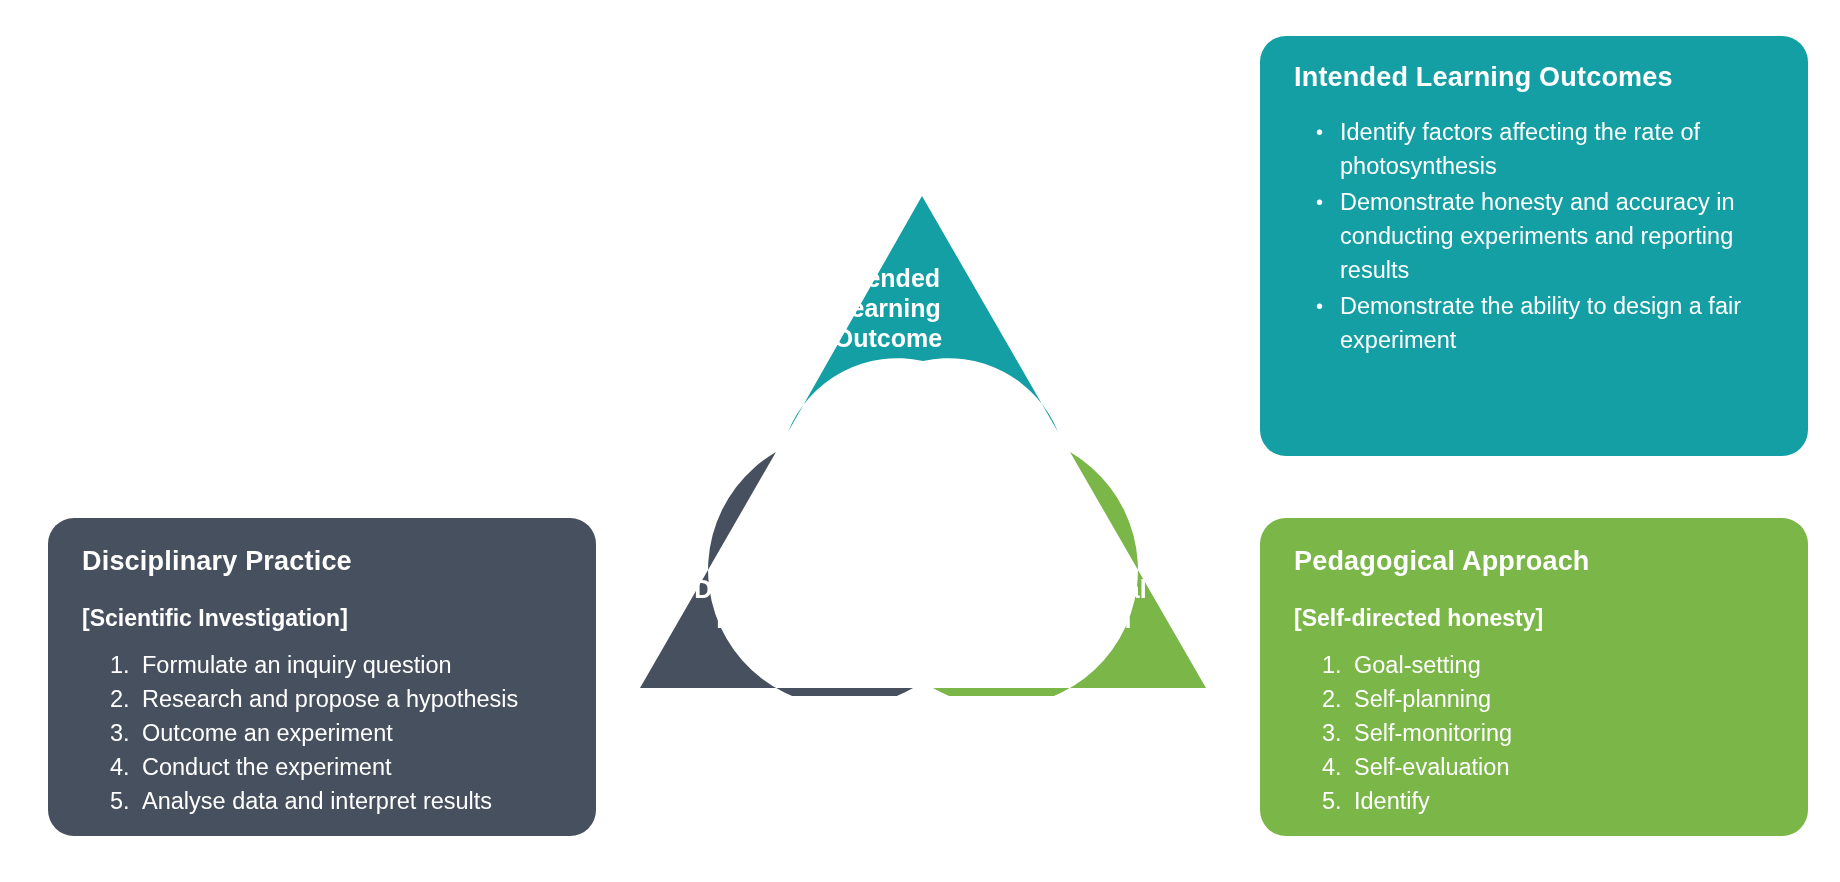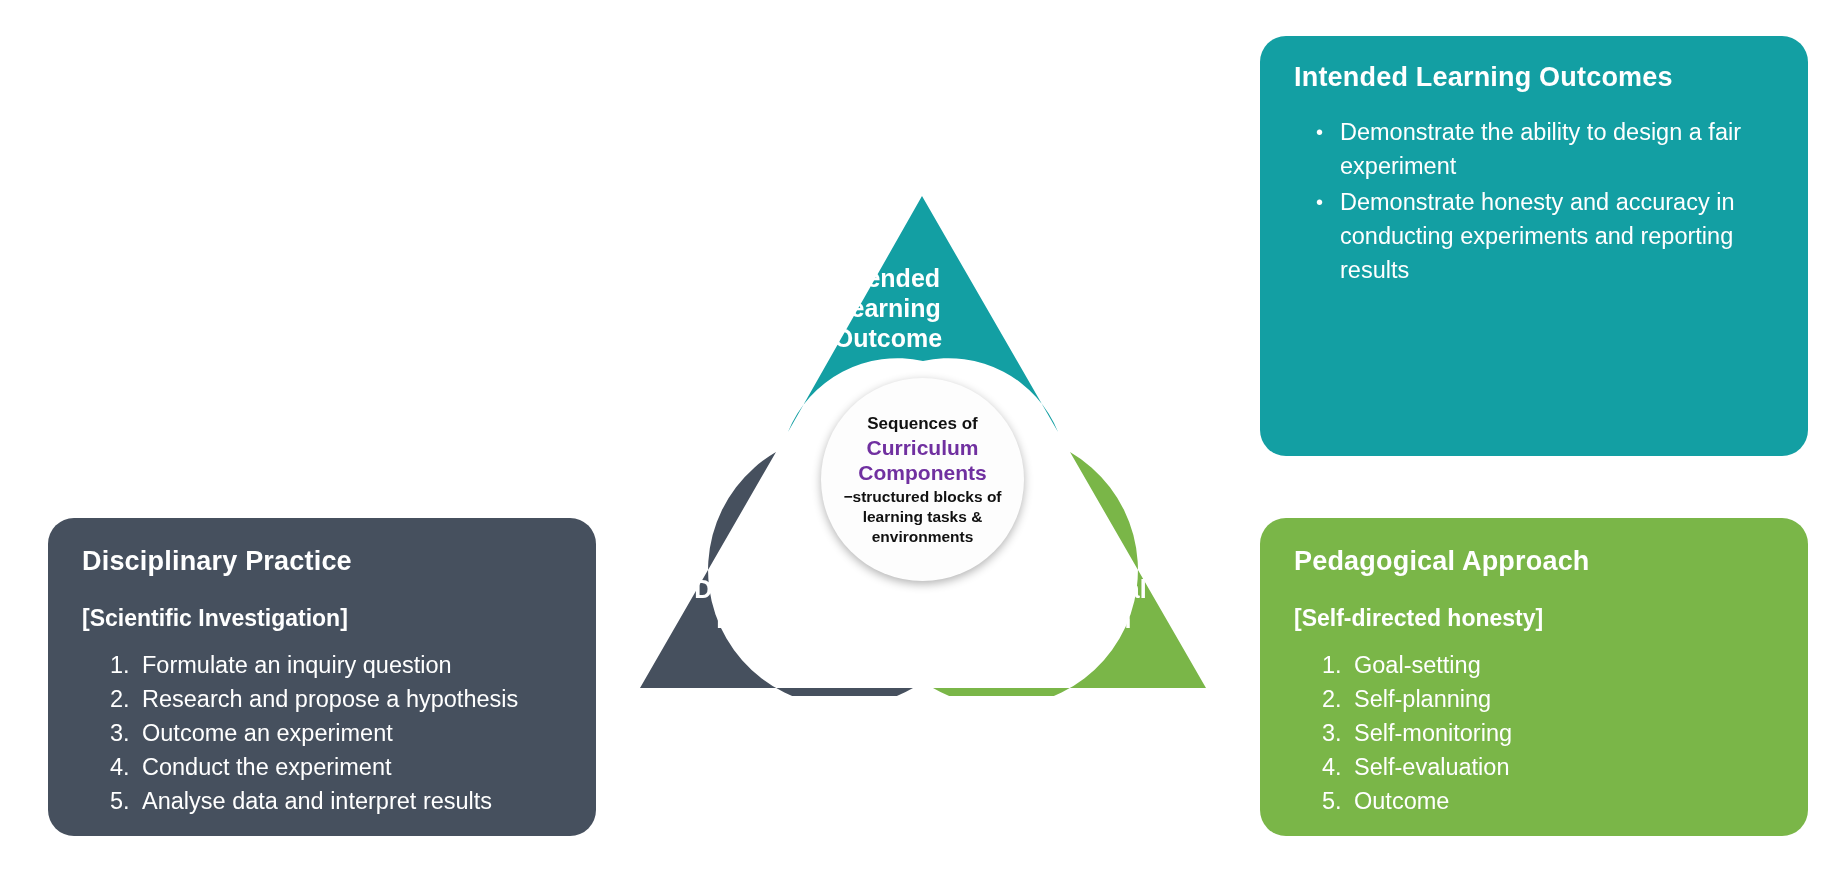--- a/index.html
+++ b/index.html
@@ -183,34 +183,35 @@
     line-height: 20px;
     margin-top: 2px;
   }
 </style>
 </head>
 <body>
 
 <div class="card" id="ilo-card">
   <h2 class="card-title">Intended Learning Outcomes</h2>
   <ul class="bullets">
+    <li>Identify factors affecting the rate of photosynthesis</li>
+    <li>Demonstrate honesty and accuracy in conducting experiments and reporting results</li>
     <li>Demonstrate the ability to design a fair experiment</li>
-    <li>Demonstrate honesty and accuracy in conducting experiments and reporting results</li>
   </ul>
 </div>
 
 <div class="card" id="peda-card">
   <h2 class="card-title">Pedagogical Approach</h2>
   <div class="subhead">[Self-directed honesty]</div>
   <ol>
     <li>Goal-setting</li>
     <li>Self-planning</li>
     <li>Self-monitoring</li>
     <li>Self-evaluation</li>
-    <li>Outcome</li>
+    <li>Identify</li>
   </ol>
 </div>
 
 <div class="card" id="disc-card">
   <h2 class="card-title">Disciplinary Practice</h2>
   <div class="subhead">[Scientific Investigation]</div>
   <ol>
     <li>Formulate an inquiry question</li>
     <li>Research and propose a hypothesis</li>
     <li>Outcome an experiment</li>
@@ -226,19 +227,13 @@
 
     <path fill="#46505e" d="M 138 256 L 2 492 L 275 492 A 118 118 0 0 1 138 256 Z"></path>
 
     <path fill="#7ab648" d="M 432 256 A 118 118 0 0 1 295 492 L 568 492 Z"></path>
   </svg>
 
   <div class="tri-label" id="label-ilo">Intended Learning Outcome</div>
   <div class="tri-label" id="label-disc">Disciplinary Practice</div>
   <div class="tri-label" id="label-peda">Pedagogical Approach</div>
 
-  <div id="center-circle">
-    <div class="c-line1">Sequences of</div>
-    <div class="c-line2">Curriculum</div>
-    <div class="c-line2">Components</div>
-    <div class="c-line3">−structured blocks of learning tasks &amp; environments</div>
-  </div>
 </div>
 
 </body></html>

